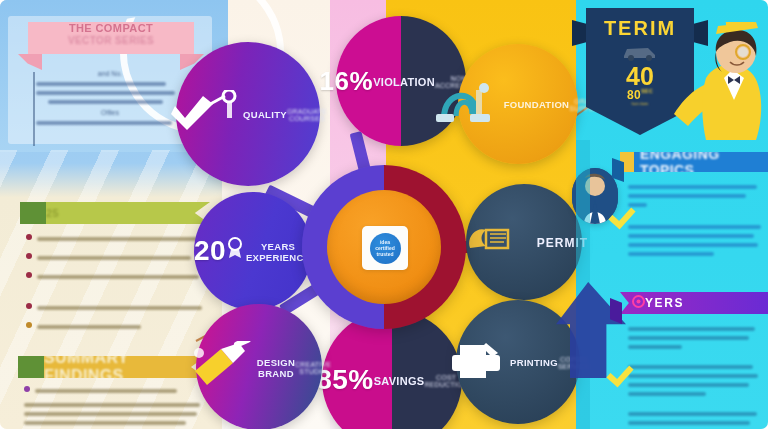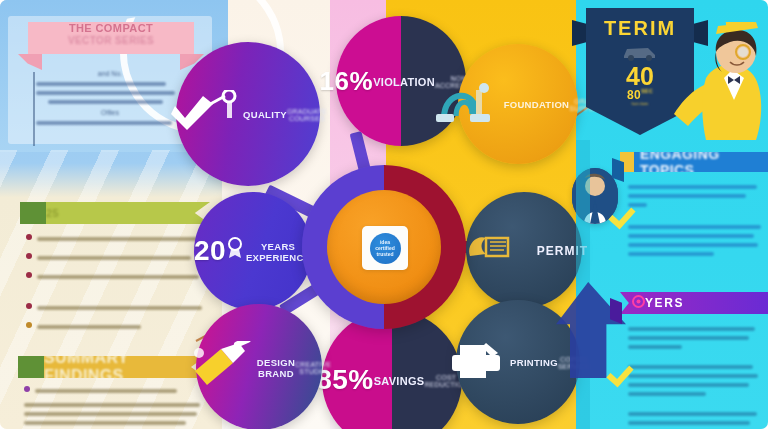--- a/index.html
+++ b/index.html
@@ -81,21 +81,21 @@
   .sat .sat-icon{filter:blur(.3px);}
 
   #sat-quality {left:176px;top:42px; width:144px;height:144px;
      background:linear-gradient(100deg,#b4129a 0%,#7c23b8 42%,#4e3fd2 100%);}
   #sat-accred  {left:336px;top:16px; width:130px;height:130px;
      background:linear-gradient(90deg,#cc0d92 0%,#cc0d92 50%,#2b3350 50%,#2b3350 100%);}
   #sat-funding {left:458px;top:44px; width:120px;height:120px;
      background:radial-gradient(circle at 38% 30%,#fbbd1c,#eda013 75%,#e2930a);}
   #sat-exp     {left:194px;top:192px;width:118px;height:118px;
      background:linear-gradient(110deg,#6a2bc4 0%,#4b38d0 55%,#4333c9 100%);}
-  #sat-permit  {left:466px;top:192px;width:116px;height:116px;
+  #sat-permit  {left:466px;top:184px;width:116px;height:116px;
      background:radial-gradient(circle at 40% 30%,#3d5873,#2b4259 78%,#24394c);gap:21px;}
   #sat-savings {left:322px;top:310px;width:140px;height:140px;
      background:linear-gradient(90deg,#c90d8c 0%,#c90d8c 50%,#2b3350 50%,#2b3350 100%);}
   #sat-design  {left:196px;top:304px;width:126px;height:126px;
      background:linear-gradient(105deg,#d1128e 0%,#8e24b6 45%,#2e4f8e 100%);}
   #sat-print   {left:456px;top:300px;width:124px;height:124px;
      background:radial-gradient(circle at 40% 30%,#3d5873,#2b4259 78%,#22374a);}
 
   
   #shield{position:absolute;left:586px;top:8px;width:108px;height:118px;

